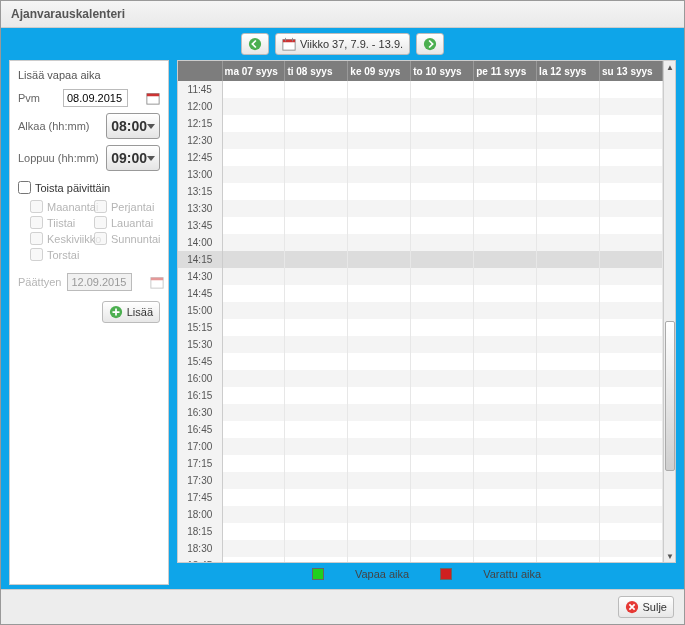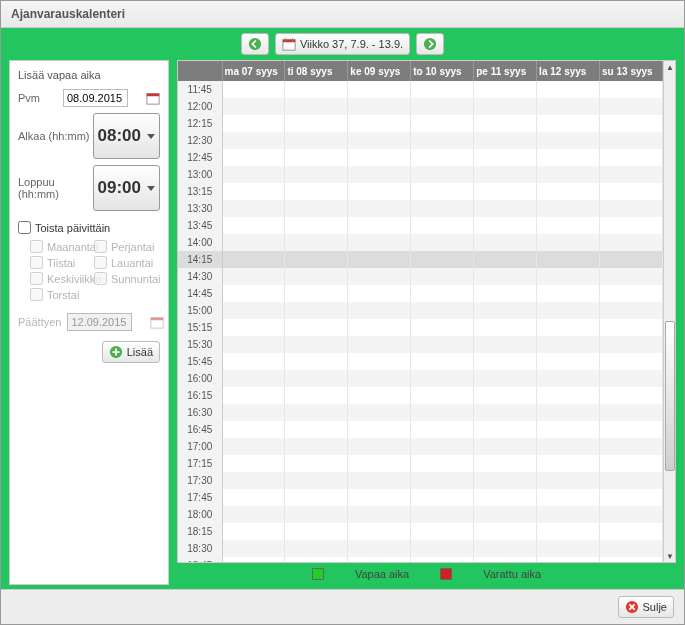--- a/index.html
+++ b/index.html
@@ -6,21 +6,21 @@
   body {
     margin: 0;
     font-family: Arial, sans-serif;
     font-size: 11px;
     background: #d9d9d9;
     color: #444;
   }
   .window {
     width: 685px;
     height: 625px;
-    background: #22c55e;
+    background: #0ea5e9;
     border: 1px solid #999;
     display: flex;
     flex-direction: column;
   }
   .titlebar {
     padding: 6px 10px;
     font-weight: bold;
     font-size: 12px;
     color: #555;
     border-bottom: 1px solid #ccc;
@@ -88,27 +88,26 @@
   }
   .date-input input.disabled { background:#f1f1f1; color:#999; }
   .mini-cal {
     width:14px;height:14px;
     cursor:pointer;
   }
   .select-btn {
     border:1px solid #999;
     background: linear-gradient(#fff,#e4e4e4);
     border-radius:3px;
-    padding:12px 4px;
+    padding:4px 4px;
     display:flex;
     align-items:center;
-    gap:6px;
     cursor:pointer;
     font-weight:bold;
-    font-size:17px;
+    font-size:14px;
     color:#333;
   }
   .select-btn .caret {
     width:0;height:0;border-left:4px solid transparent;border-right:4px solid transparent;border-top:5px solid #555;
   }
   .repeat-row {
     display:flex;align-items:center;gap:4px;margin:10px 0 6px 0;color:#333;
   }
   .repeat-row input { margin:0; }
   .day-row {

